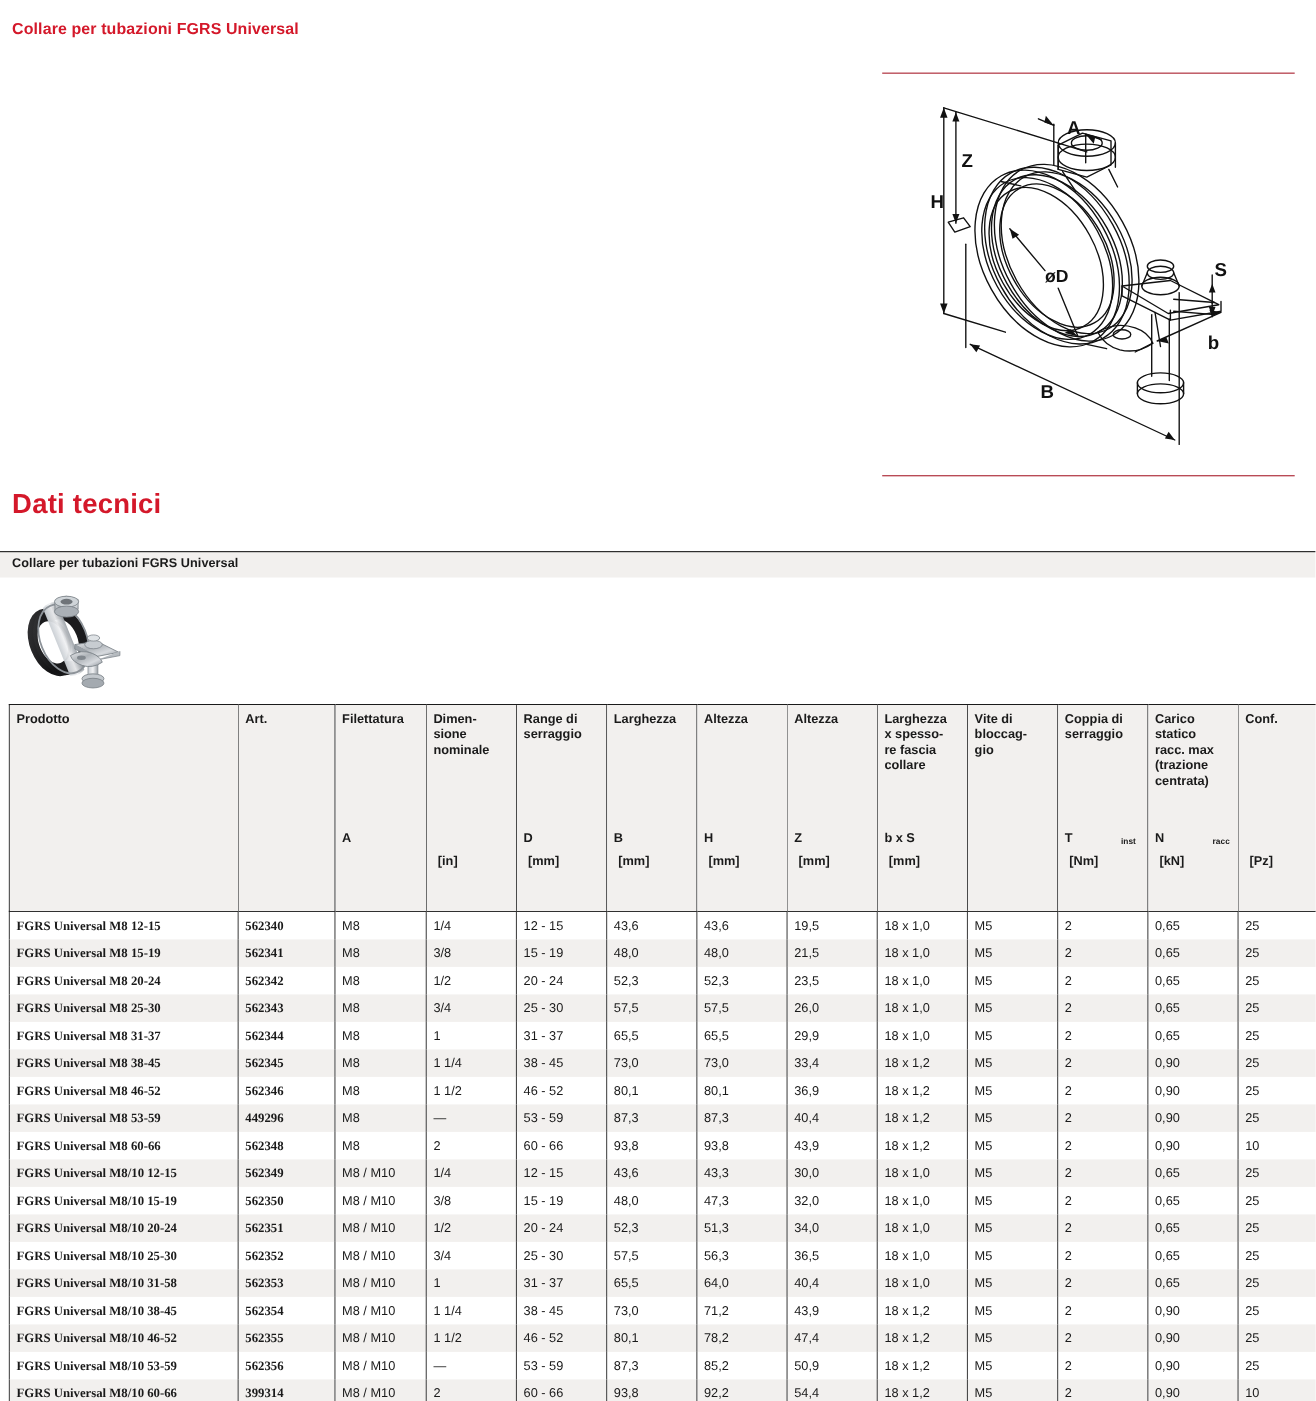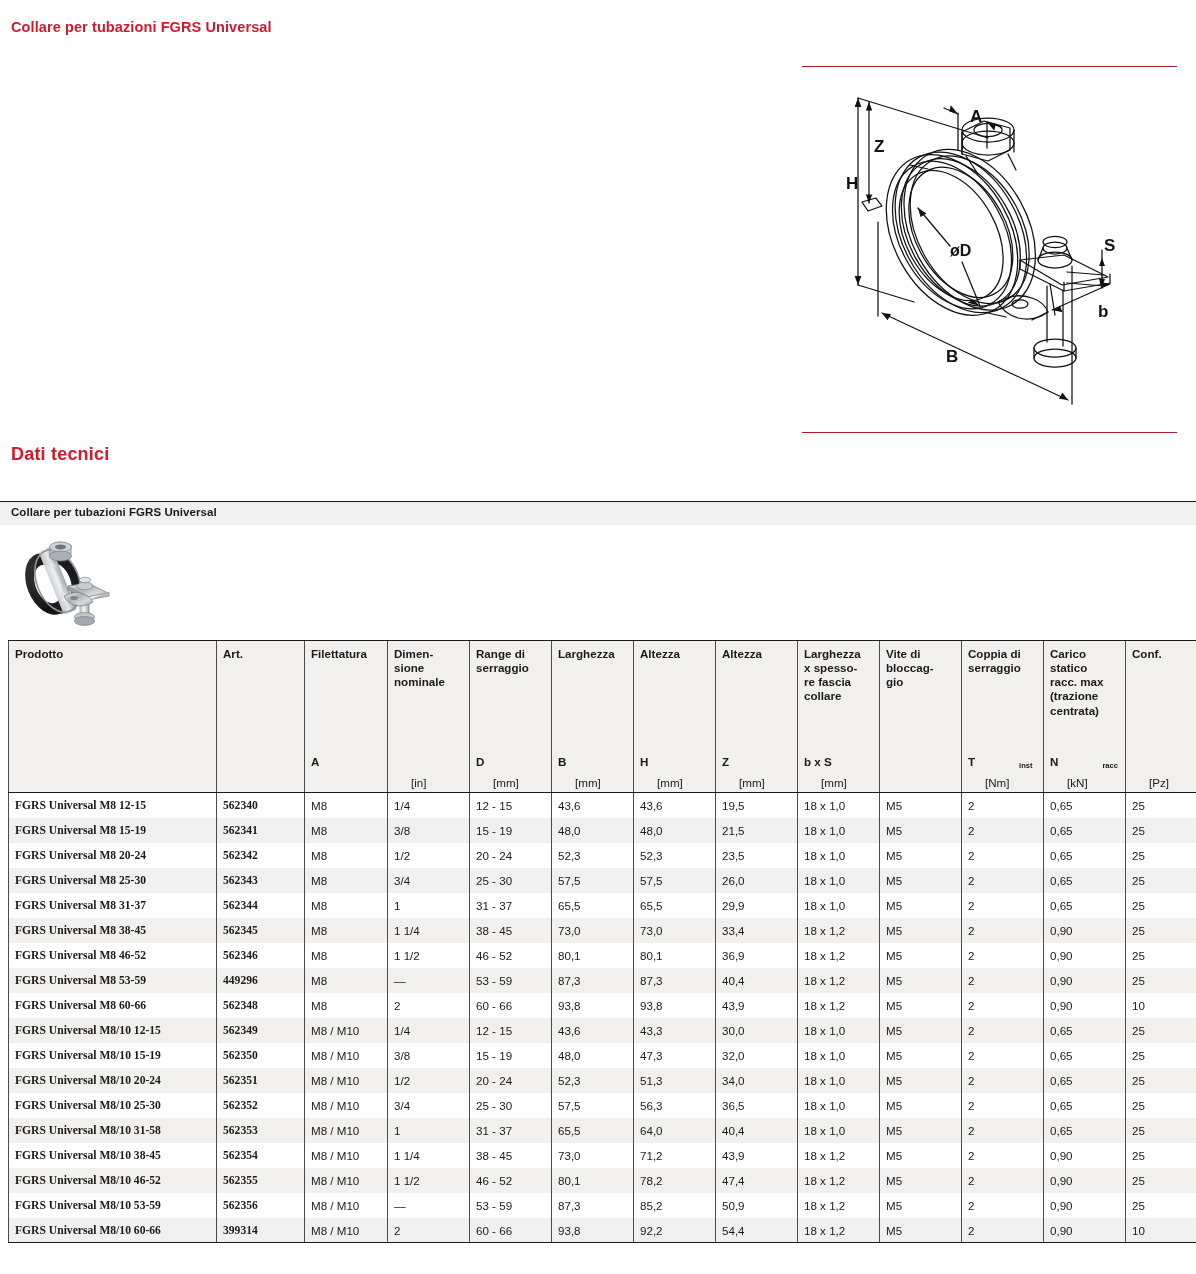--- a/index.html
+++ b/index.html
@@ -52,21 +52,21 @@
     height: 360px;
     display: block;
   }
 
   
   .section-heading {
     position: absolute;
     left: 11px;
     top: 444px;
     color: #d4182a;
-    font-size: 18px;
+    font-size: 25px;
     font-weight: bold;
     letter-spacing: 0.2px;
   }
 
   
   .sub-banner {
     position: absolute;
     left: 0;
     top: 501px;
     width: 1196px;
@@ -108,21 +108,21 @@
   }
   table.spec thead th {
     background: #f2f0ee;
     border-left: 1px solid #4a4a4a;
     border-top: 1.4px solid #1a1a1a;
     border-bottom: 1.2px solid #1a1a1a;
     vertical-align: top;
     text-align: left;
     font-weight: bold;
     padding: 6px 5px 4px 6px;
-    height: 152px;
+    height: 188px;
     position: relative;
     line-height: 1.22;
   }
   table.spec thead th:first-child { border-left: 1px solid #4a4a4a; }
   table.spec thead th:last-child { border-right: 1px solid #4a4a4a; }
 
   th.red-div { border-left: 1.3px solid #c8212f; }
 
   .th-inner {
     position: relative;
@@ -139,23 +139,23 @@
   .th-sym sub {
     font-size: 7.6px;
     vertical-align: baseline;
     position: relative;
     bottom: -2px;
     letter-spacing: 0;
     padding-left: 44px;
   }
   .th-unit {
     position: absolute;
-    left: 17px;
+    left: 4px;
     top: 129px;
-    font-weight: normal;
+    font-weight: bold;
   }
 
   table.spec tbody td {
     border-left: 1px solid #4a4a4a;
     padding: 4px 5px 3px 6px;
     height: 25px;
     vertical-align: middle;
     white-space: nowrap;
     overflow: hidden;
   }

